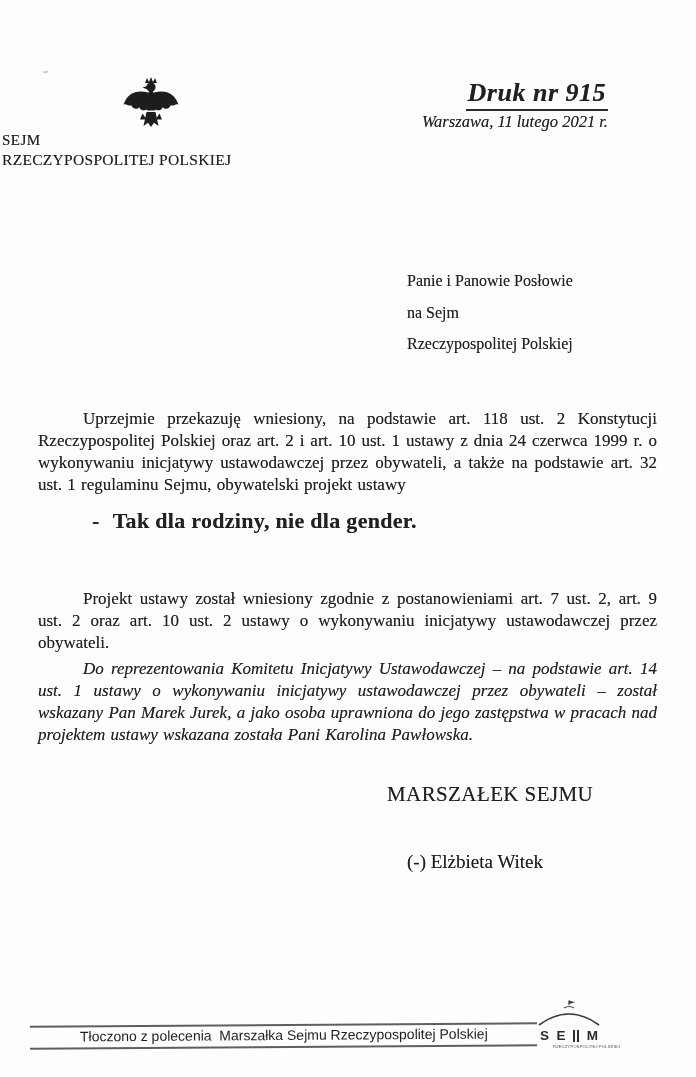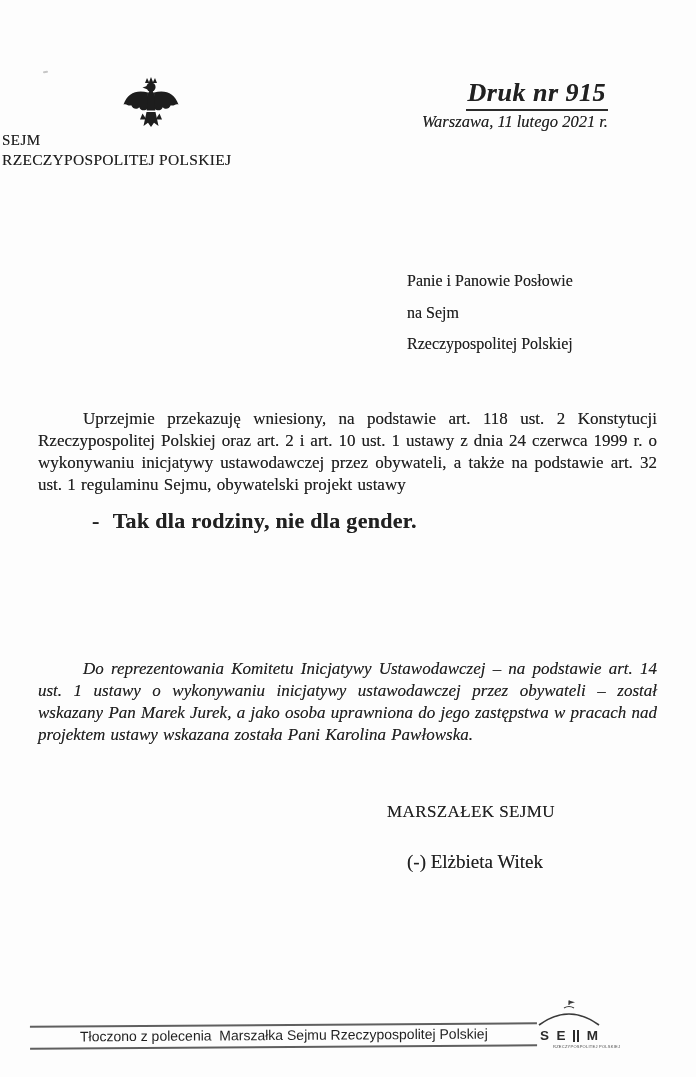--- a/index.html
+++ b/index.html
@@ -56,21 +56,21 @@
   .para b { font-weight: normal; }
 
   .bill-title {
     position: absolute; left: 92px; top: 508px;
     font-size: 22px; font-weight: bold;
     display: flex; align-items: baseline; gap: 13px;
     letter-spacing: 0.3px;
   }
 
   
-  .sig-role { position: absolute; left: 387px; top: 802px; font-size: 17px; letter-spacing: 0.4px; }
+  .sig-role { position: absolute; left: 387px; top: 782px; font-size: 21px; letter-spacing: 0.4px; }
   .sig-name { position: absolute; left: 407px; top: 851px; font-size: 19px; }
 
   
   .footer-band {
     position: absolute; left: 0; top: 0; width: 696px; height: 1077px;
     transform: rotate(-0.4deg); transform-origin: 280px 1035px;
     pointer-events: none;
   }
   .rule { position: absolute; left: 30px; width: 507px; height: 2px; background: #5f5f5f; }
   .rule.top { top: 1024px; }
@@ -139,20 +139,21 @@
     <div>Rzeczypospolitej Polskiej</div>
   </div>
 
   <p class="para p1 ink"><span>Uprzejmie przekazuję wniesiony, na podstawie art. 118 ust. 2 Konstytucji Rzeczypospolitej Polskiej oraz art. 2 i art. 10 ust. 1 ustawy z dnia 24 czerwca 1999 r. o wykonywaniu inicjatywy ustawodawczej przez obywateli, a także na podstawie art. 32 ust. 1 regulaminu Sejmu, </span><b>obywatelski projekt ustawy</b></p>
 
   <div class="bill-title ink">
     <span>-</span>
     <span>Tak dla rodziny, nie dla gender.</span>
   </div>
 
+  <p class="para p2 ink">Projekt ustawy został wniesiony zgodnie z postanowieniami art. 7 ust. 2, art. 9 ust. 2 oraz art. 10 ust. 2 ustawy o wykonywaniu inicjatywy ustawodawczej przez obywateli.</p>
 
   <p class="para p3 ink">Do reprezentowania Komitetu Inicjatywy Ustawodawczej – na podstawie art. 14 ust. 1 ustawy o wykonywaniu inicjatywy ustawodawczej przez obywateli – został wskazany Pan Marek Jurek, a jako osoba uprawniona do jego zastępstwa w pracach nad projektem ustawy wskazana została Pani Karolina Pawłowska.</p>
 
   <div class="sig-role ink">MARSZAŁEK SEJMU</div>
   <div class="sig-name ink">(-) Elżbieta Witek</div>
 
   <div class="footer-band">
     <div class="rule top"></div>
     <div class="footer-note">Tłoczono z polecenia  Marszałka Sejmu Rzeczypospolitej Polskiej</div>
     <div class="rule bottom"></div>

